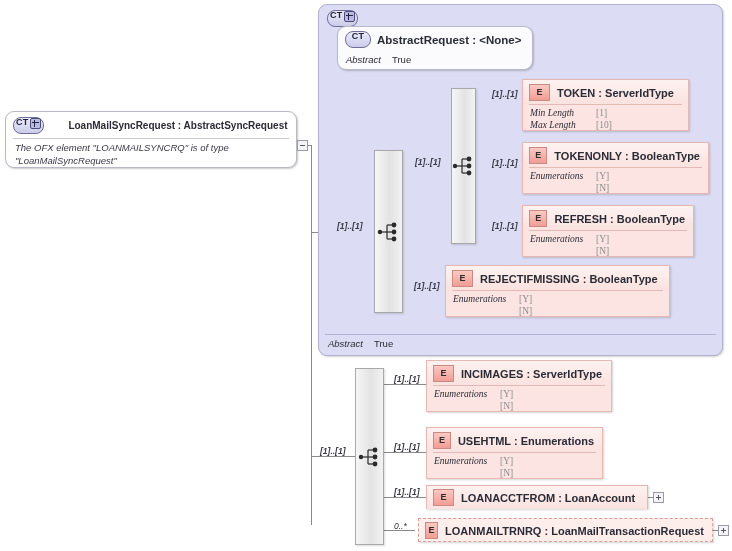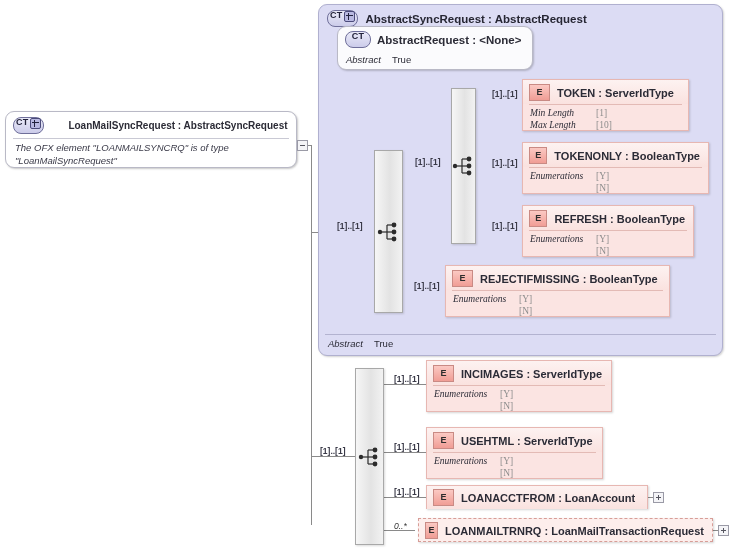--- a/index.html
+++ b/index.html
@@ -142,21 +142,21 @@
   .expander::before{
     content:"";position:absolute;left:2px;right:2px;top:4px;height:1px;background:#55555f;
   }
   .expander.plus::after{
     content:"";position:absolute;top:2px;bottom:2px;left:4px;width:1px;background:#55555f;
   }
 
   
   .card{
     position:absolute;
-    font-size:8.5px;font-weight:bold;
+    font-size:8.5px;font-style:italic;font-weight:bold;
     color:#3a3a48;white-space:nowrap;
   }
   .card.plain{font-weight:normal;font-style:italic;color:#333;}
 </style>
 </head>
 <body>
 
 <div class="canvas">
 
   <div class="line vl" style="left:311px;top:145px;width:1px;height:380px;"></div>
@@ -191,21 +191,20 @@
     <div class="body">
       <div class="anno">The OFX element "LOANMAILSYNCRQ" is of type</div>
       <div class="anno">"LoanMailSyncRequest"</div>
     </div>
   </div>
   <div class="expander" style="left:297px;top:140px;"></div>
 
   <div class="box container" style="left:318px;top:4px;width:405px;height:352px;">
     <div class="hdr">
       <span class="ico-ct">CT<span class="plus"></span></span>
-      <span class="title">AbstractSyncRequest : AbstractRequest</span>
     </div>
   </div>
 
   <div class="line hl" style="left:325px;top:334px;width:391px;height:1px;background:#b3b3d0;"></div>
   <div style="position:absolute;left:328px;top:338px;">
     <div class="abs-row">
       <span class="abs-name">Abstract</span>
       <span class="abs-val">True</span>
     </div>
   </div>
@@ -357,21 +356,21 @@
           <span class="facet-val">[N]</span>
         </span>
       </div>
     </div>
   </div>
 
   <div class="card" style="left:394px;top:442px;">[1]..[1]</div>
   <div class="box el-box" style="left:426px;top:427px;width:177px;height:52px;">
     <div class="hdr">
       <span class="ico-e">E</span>
-      <span class="title">USEHTML : ServerIdType</span>
+      <span class="title">USEHTML : Enumerations</span>
     </div>
     <div class="rule"></div>
     <div class="facets">
       <div class="facet-row">
         <span class="facet-name">Enumerations</span>
         <span class="facet-stack">
           <span class="facet-val">[Y]</span>
           <span class="facet-val">[N]</span>
         </span>
       </div>

